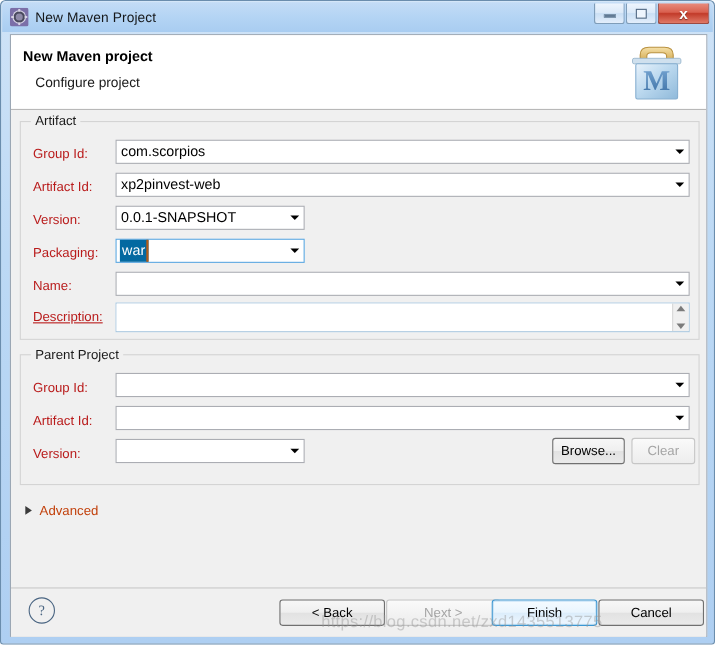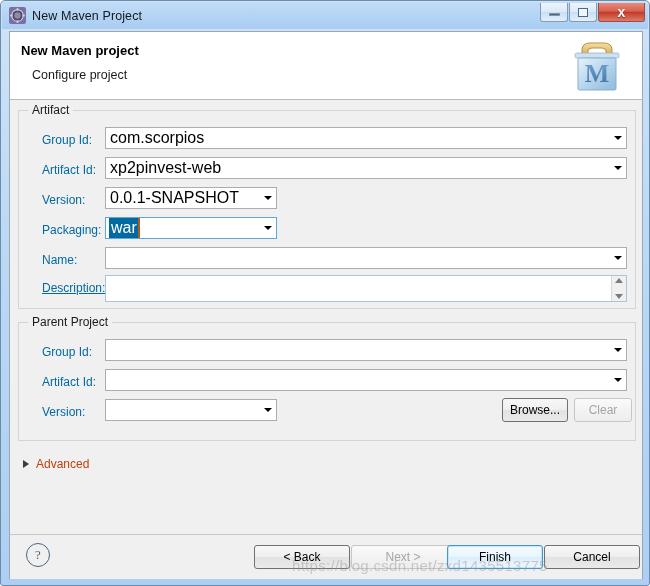--- a/index.html
+++ b/index.html
@@ -161,41 +161,40 @@
     font-size: 12px;
     color: #1a1a1a;
   }
   #group-artifact { left: 8px; top: 10px; width: 618px; height: 199px; }
   #group-parent   { left: 8px; top: 222px; width: 618px; height: 119px; }
 
   
   .field-label {
     position: absolute;
     font-size: 12px;
-    color: #0369a1;
+    color: #b91c1c;
     white-space: nowrap;
-    margin-left: 12px;
   }
   .combo {
     position: absolute;
     box-sizing: border-box;
     background: #ffffff;
     border: 1px solid #abadb3;
     height: 22px;
     display: flex;
     align-items: center;
   }
   .combo.focused {
     border: 1px solid #5ba7e0;
     box-shadow: inset 0 0 0 1px #ffffff;
   }
   .combo-text {
     flex: 1 1 auto;
     padding-left: 4px;
-    font-size: 16px;
+    font-size: 13px;
     color: #000000;
     overflow: hidden;
     white-space: nowrap;
     line-height: 20px;
   }
   .combo-text.selected-text {
     flex: 0 0 auto;
     background: #0369a1;
     color: #ffffff;
     padding-left: 2px;

